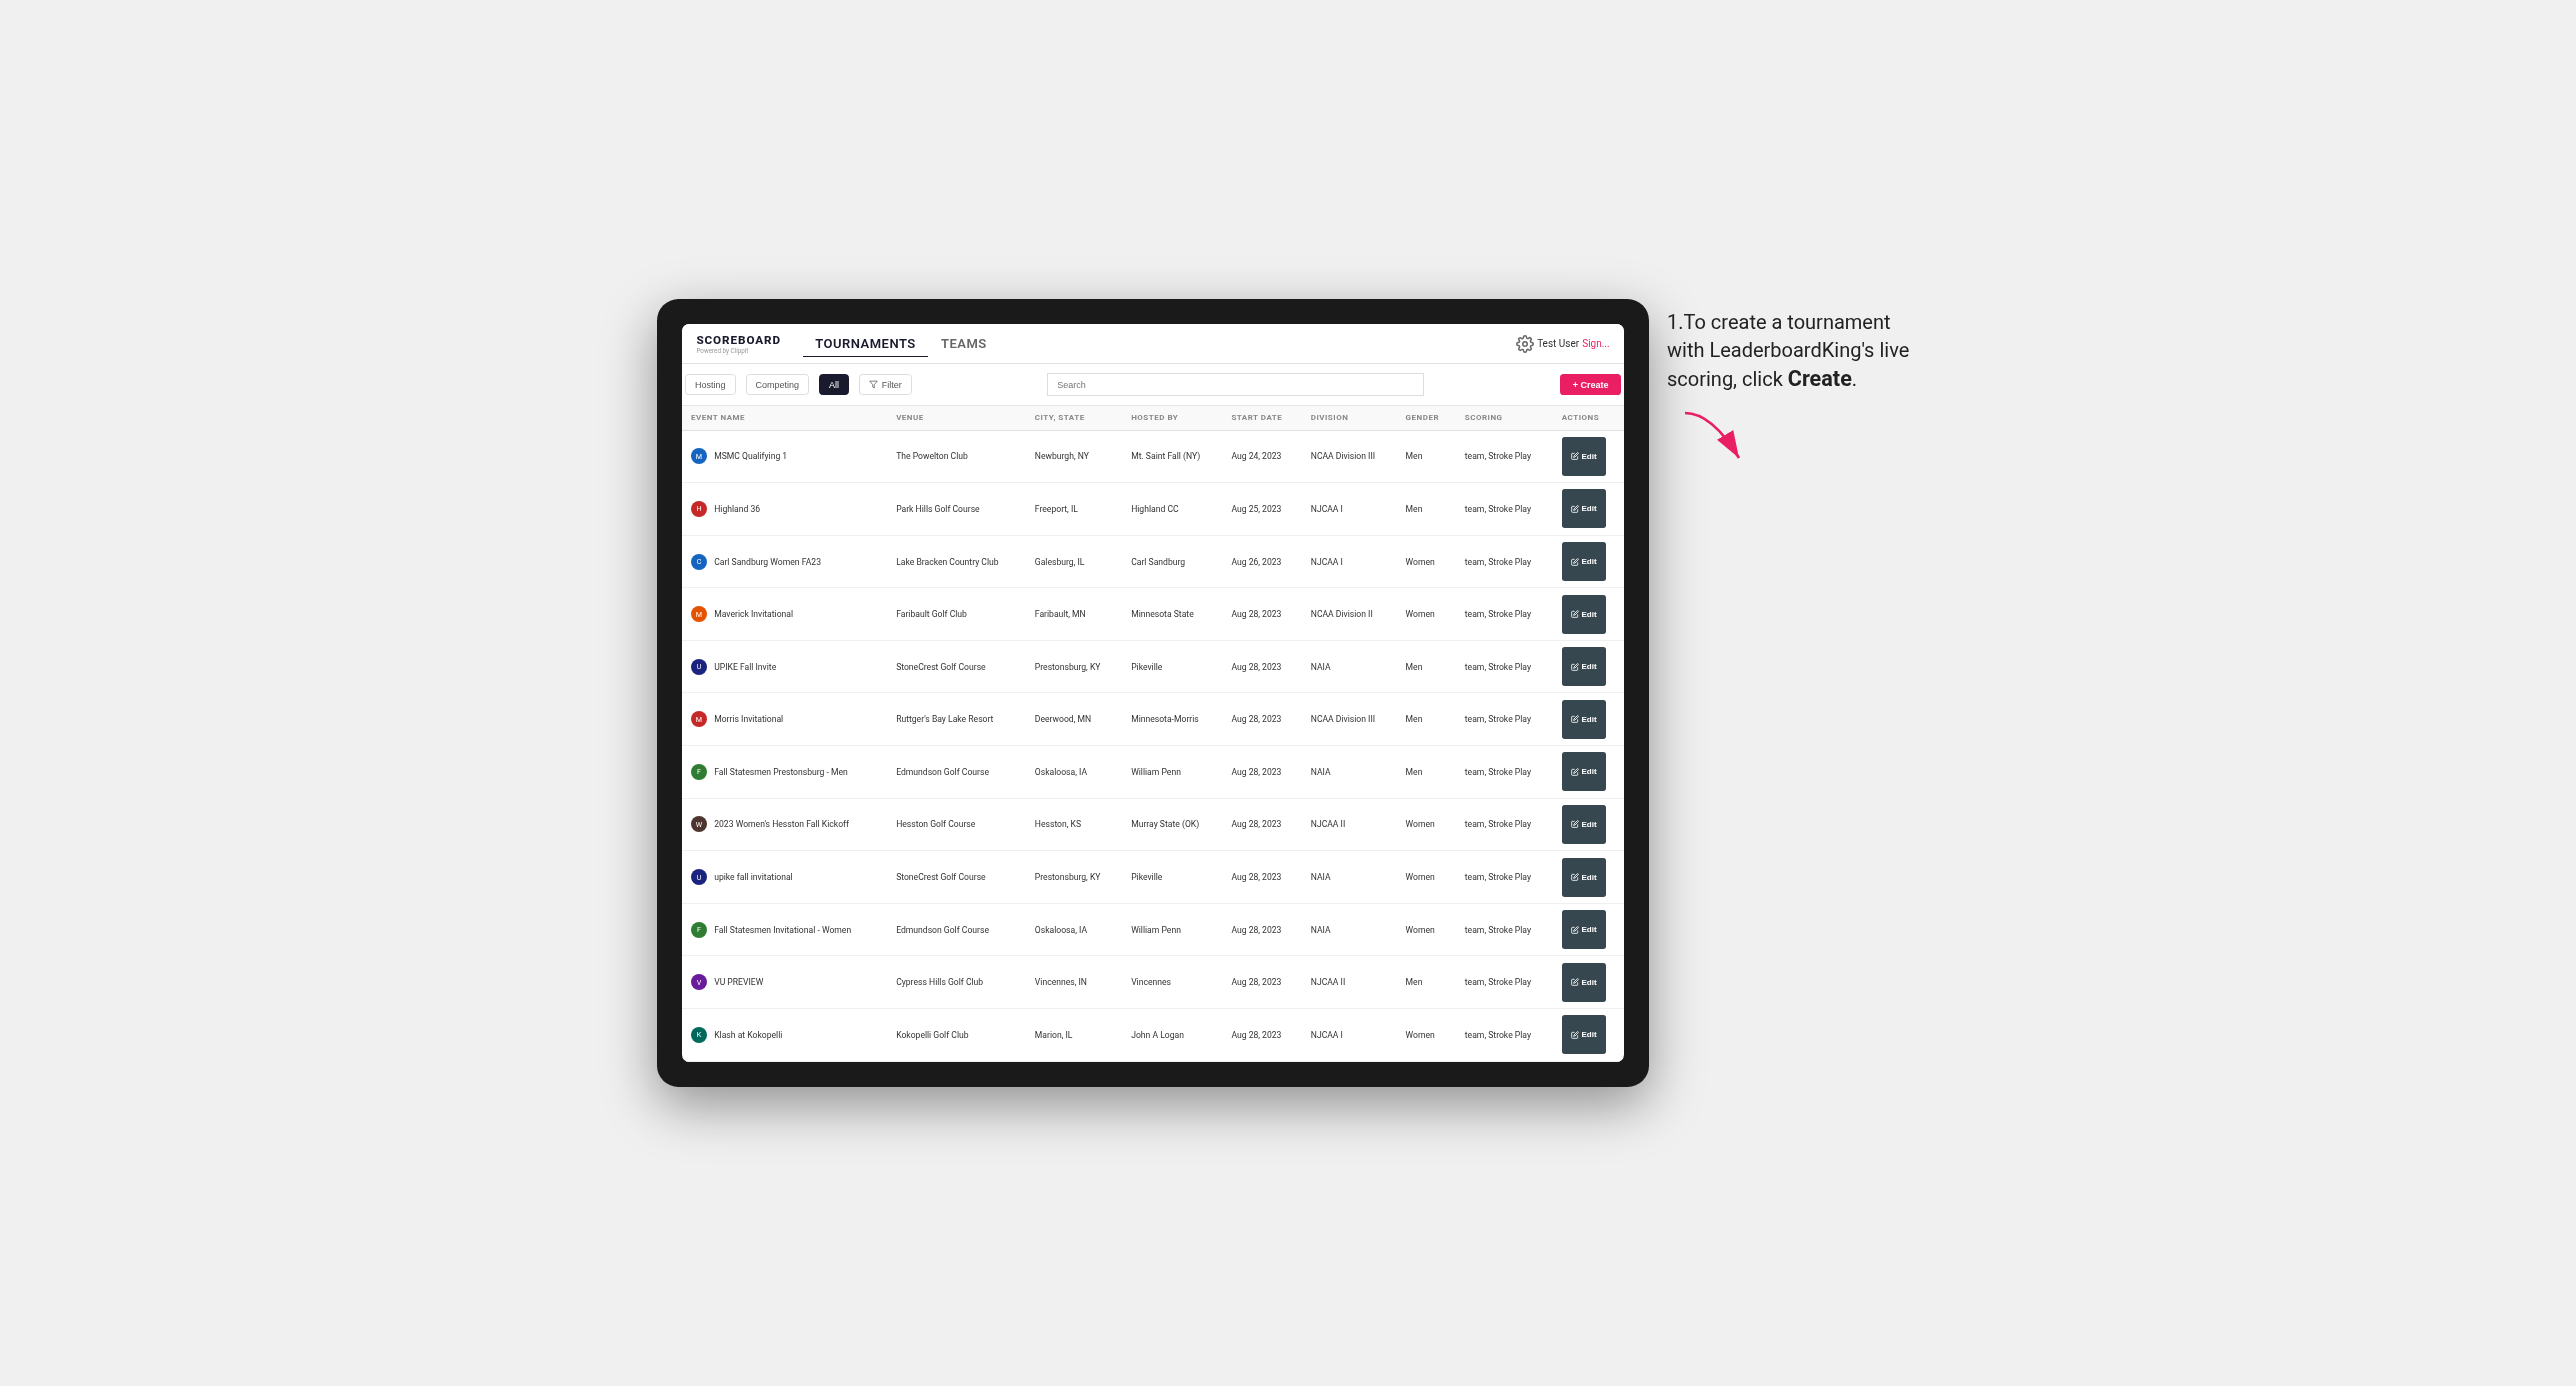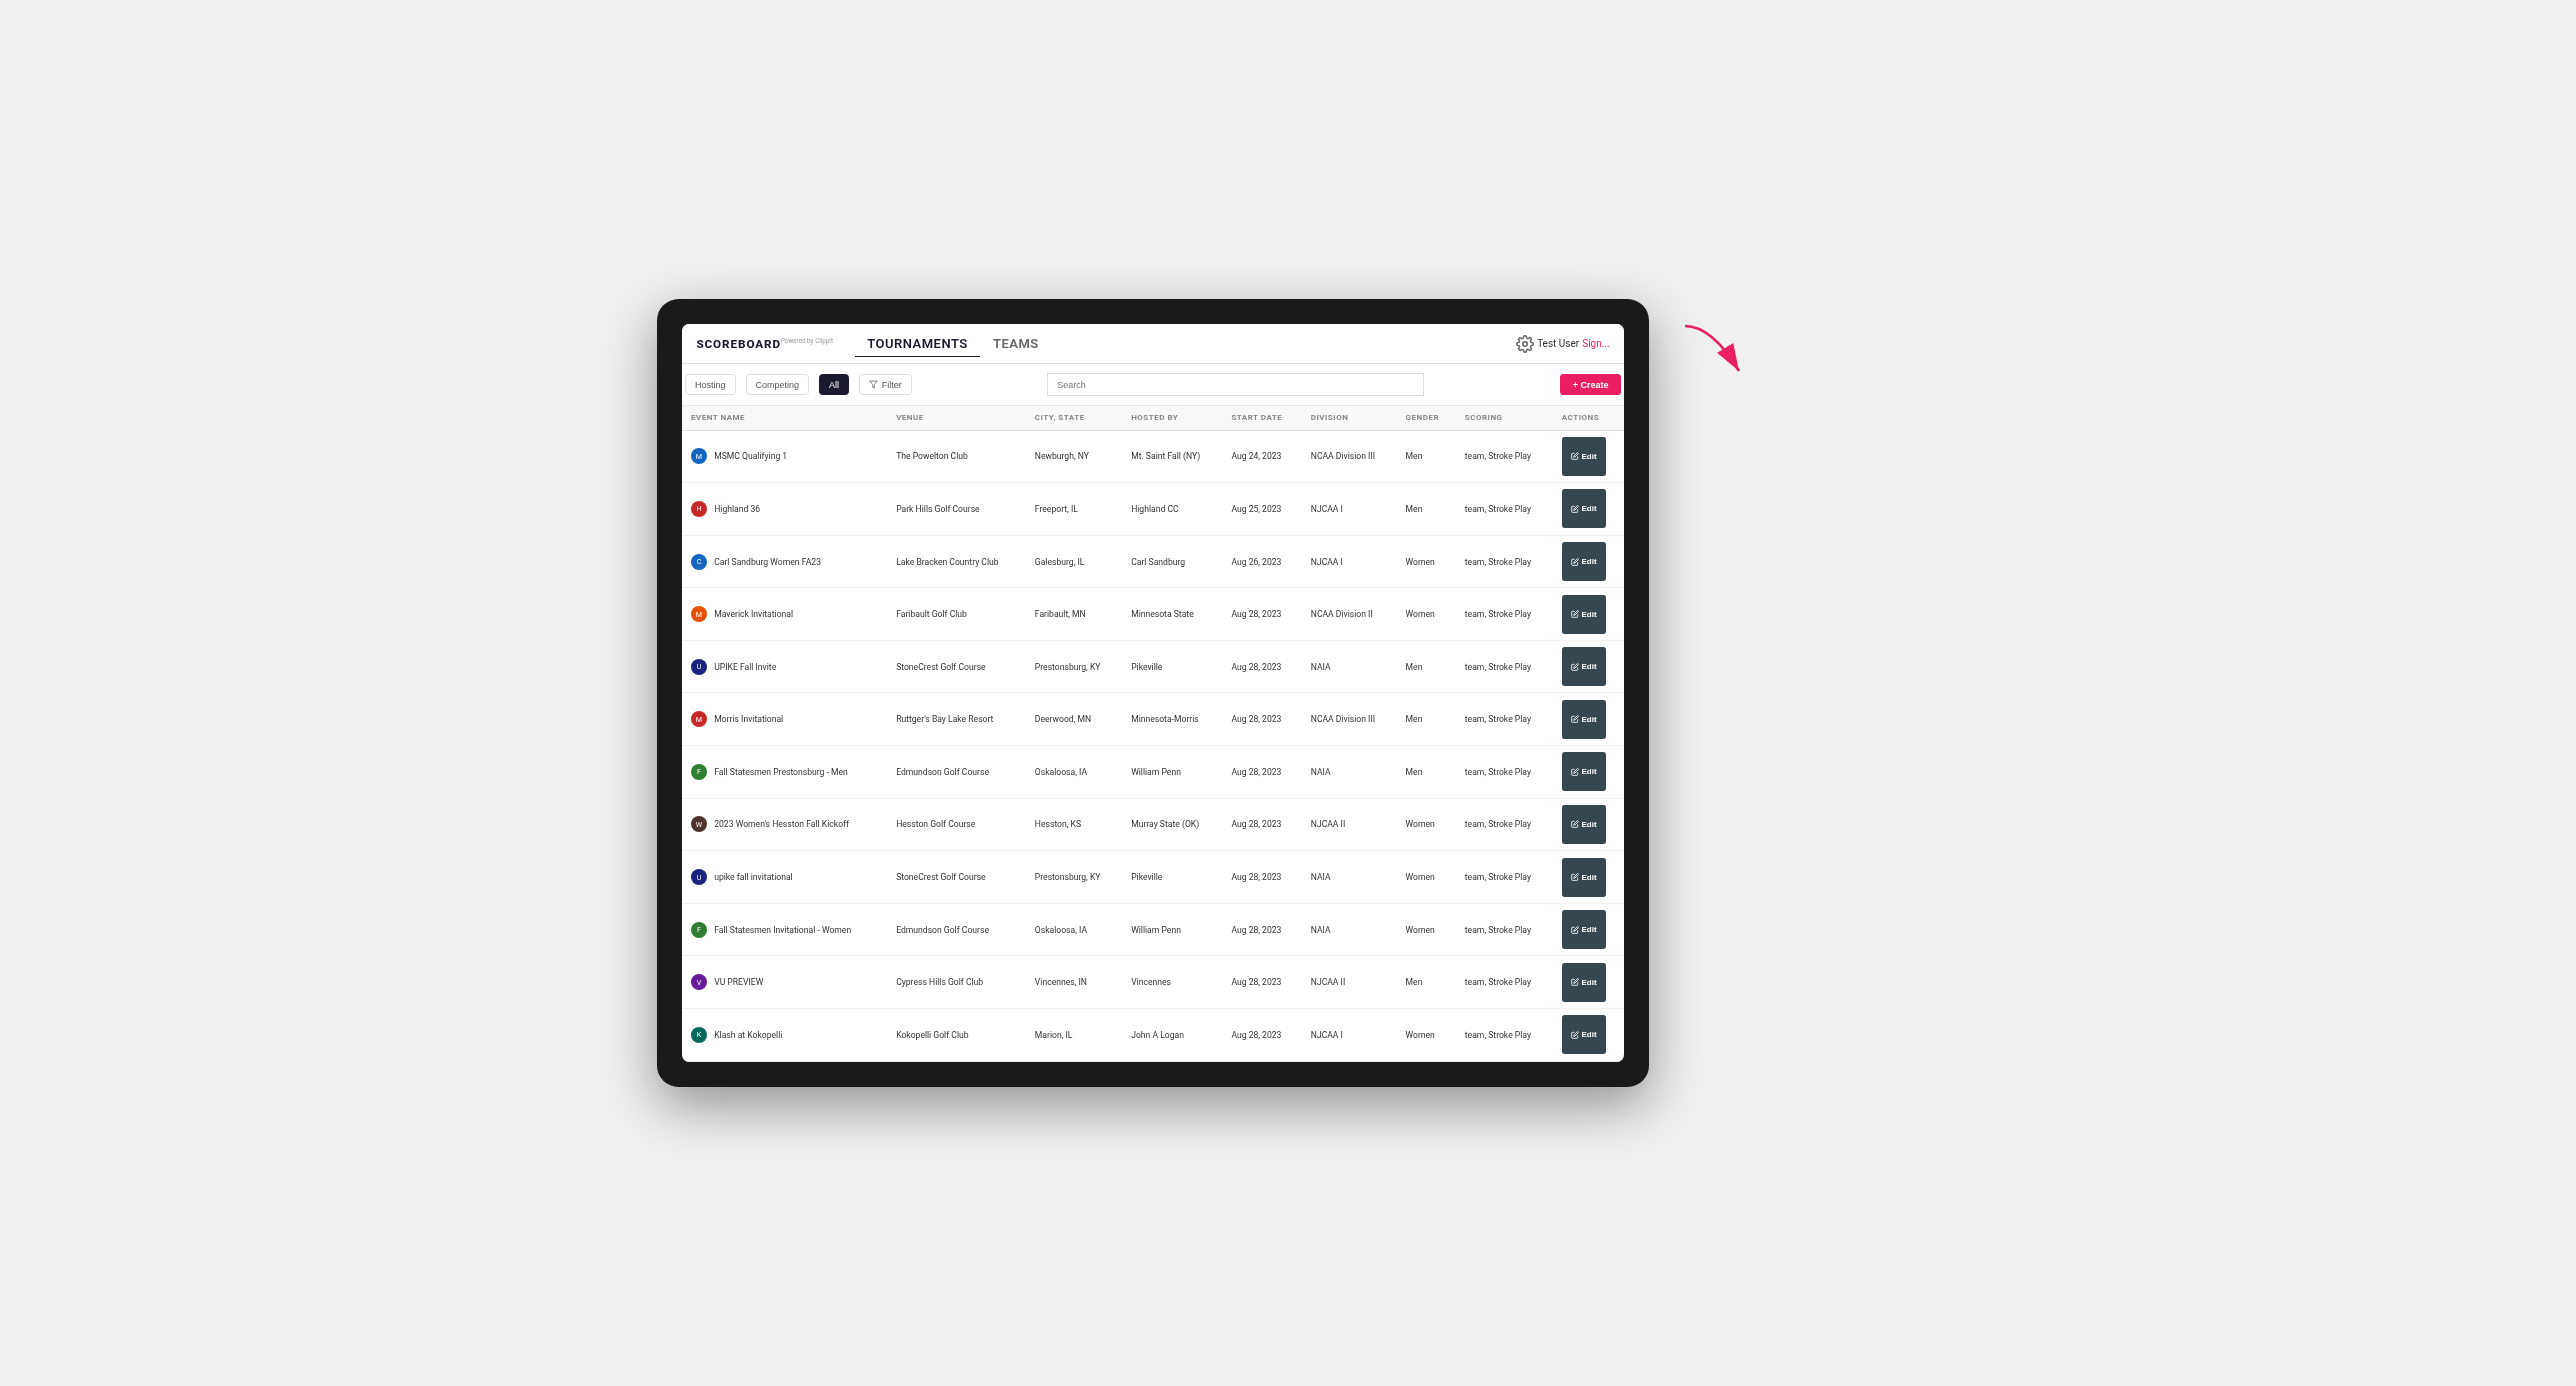--- a/index.html
+++ b/index.html
@@ -42,21 +42,21 @@
       background: #fff;
       border-bottom: 0.9px solid #e0e0e0;
       display: flex;
       align-items: center;
       padding: 7.2px 14.4px;
       height: 40px;
     }
 
     .logo-area {
       display: flex;
-      flex-direction: row;
+      flex-direction: column;
       margin-right: 21.6px;
     }
 
     .logo-title {
       font-size: 11.7px;
       font-weight: 800;
       letter-spacing: 0.9px;
       color: #1a1a2e;
     }
 
@@ -623,20 +623,23 @@
       </td>
     </tr>
             </tbody>
         </table>
       </div>
 
     </div>
   </div>
 
   <div class="annotation-area">
+    <p class="annotation-text">
+      <span>1.To create a tournament with LeaderboardKing's live scoring, click </span><strong>Create</strong><span>.</span>
+    </p>
 
     <div style="position: relative; height: 72px; margin-top: 9px;">
       <svg width="108" height="72" viewBox="0 0 120 80">
         <defs>
           <marker id="arrowhead" markerWidth="10" markerHeight="7" refX="10" refY="3.5" orient="auto">
             <polygon points="0 0, 10 3.5, 0 7" fill="#e91e63"></polygon>
           </marker>
         </defs>
         <path d="M 20 10 Q 50 10 80 60" stroke="#e91e63" stroke-width="3" fill="none" marker-end="url(#arrowhead)"></path>
       </svg>

